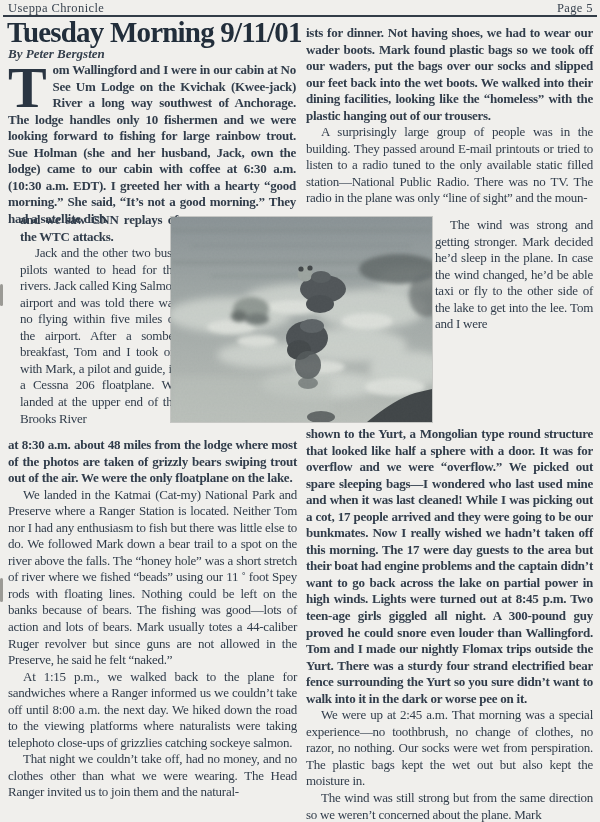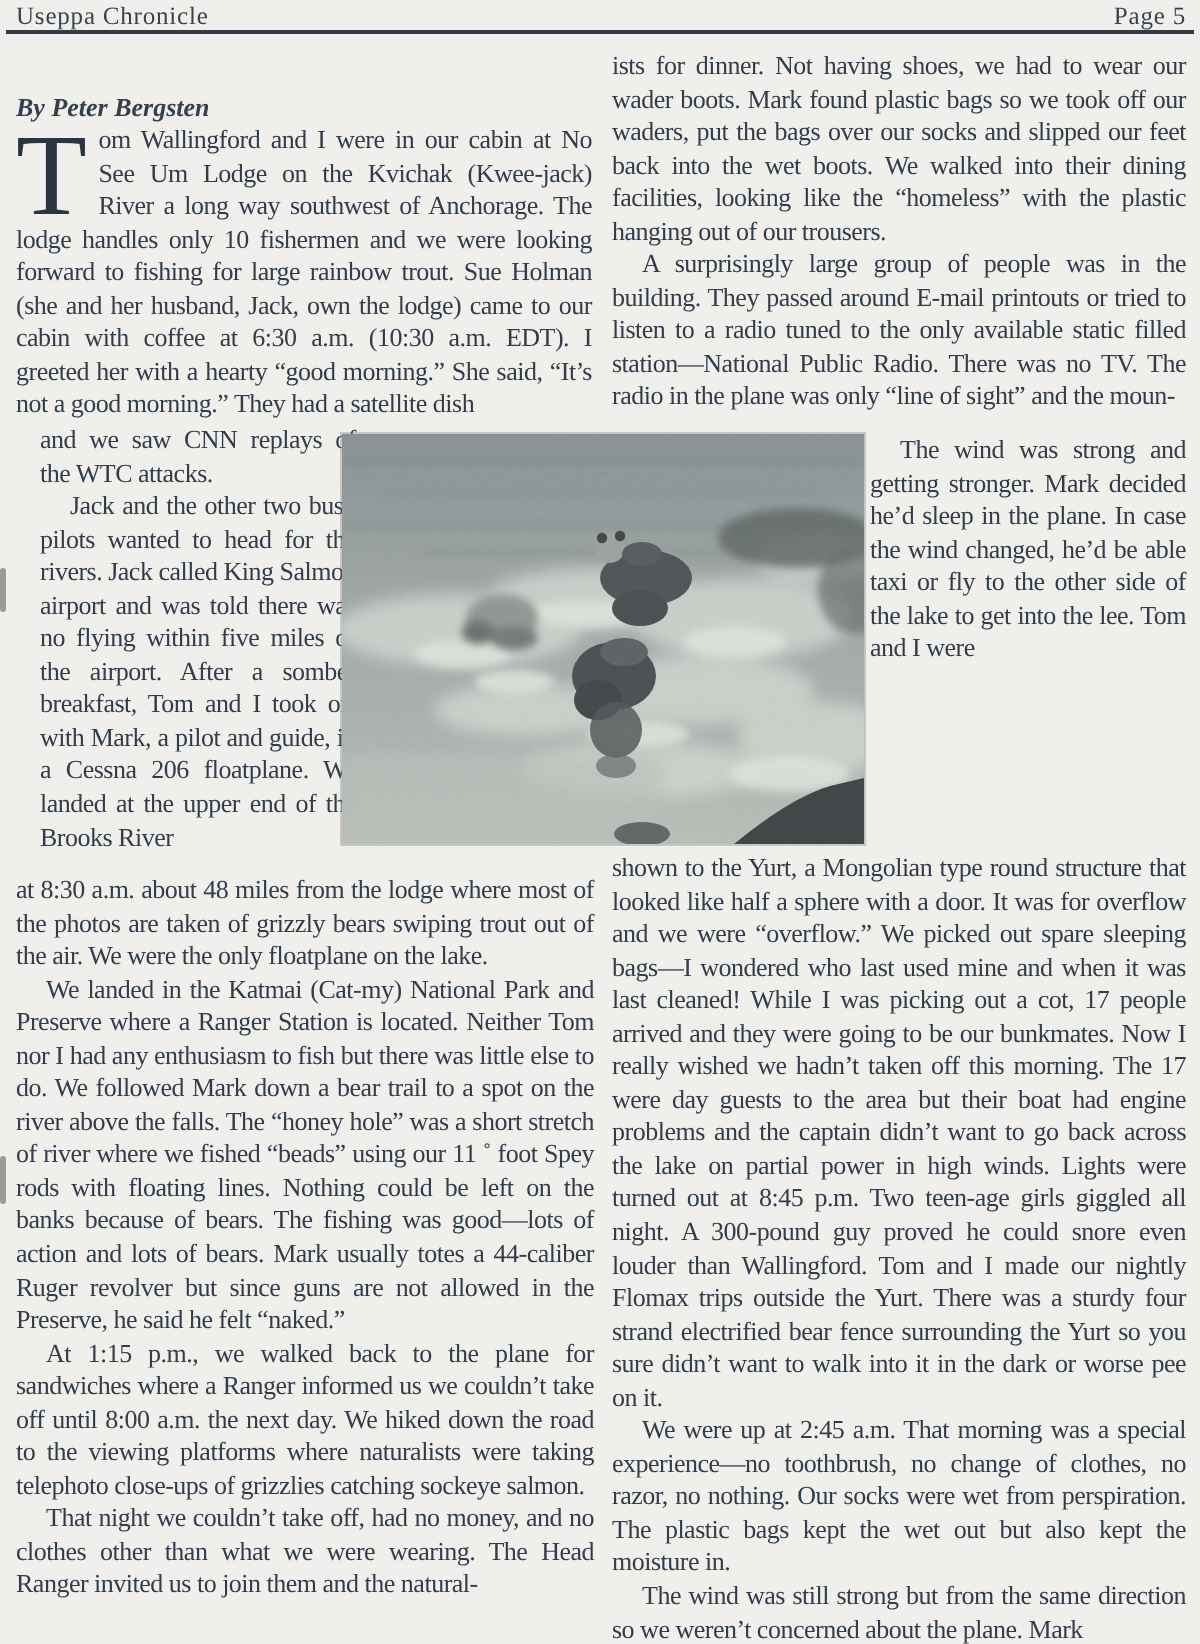--- a/index.html
+++ b/index.html
@@ -18,21 +18,21 @@
   }
   .byline{
     position:absolute;left:8px;top:46px;width:290px;text-align:left;
     font-style:italic;font-weight:bold;font-size:13px;color:#35404d;
   }
   .seg{
     position:absolute;text-align:justify;
     font-size:13px;line-height:16.55px;letter-spacing:-0.25px;
   }
   .p{margin:0;text-indent:15px;}
-  .p.cont{text-indent:0;}
+  .p.cont{text-indent:0;font-weight:bold;}
   .dropcap{
     float:left;font-size:58px;line-height:47px;
     padding:2px 6px 0 0;color:#2a3542;
   }
   .photo{
     position:absolute;left:171px;top:217px;width:261px;height:205px;
     z-index:2;box-shadow:0 0 0 1px rgba(120,125,122,.35);
   }
   .photo svg{display:block;width:100%;height:100%;}
   .smudge{position:absolute;left:0;width:3px;background:#55534e;opacity:.55;border-radius:2px;}
@@ -41,20 +41,21 @@
 </style>
 </head>
 <body>
 
 <div class="page">
 
   <div class="hdr hdr-left">Useppa Chronicle</div>
   <div class="hdr hdr-right">Page 5</div>
   <div class="hdr-rule"></div>
 
+  <div class="title">Tuesday Morning 9/11/01</div>
   <div class="byline">By Peter Bergsten</div>
 
   <div class="seg" style="left:8px;top:62px;width:288px;">
     <p class="p cont">
       <span class="dropcap">T</span><span>om Wallingford and I were in our cabin at No See Um Lodge on the Kvichak (Kwee-jack) River a long way southwest of Anchorage. The lodge handles only 10 fishermen and we were looking forward to fishing for large rainbow trout. Sue Holman (she and her husband, Jack, own the lodge) came to our cabin with coffee at 6:30 a.m. (10:30 a.m. EDT). I greeted her with a hearty “good morning.” She said, “It’s not a good morning.” They had a satellite dish</span>
     </p>
   </div>
 
   <div class="seg" style="left:20px;top:212px;width:158px;">
     <p class="p cont">and we saw CNN replays of the WTC attacks.</p>

